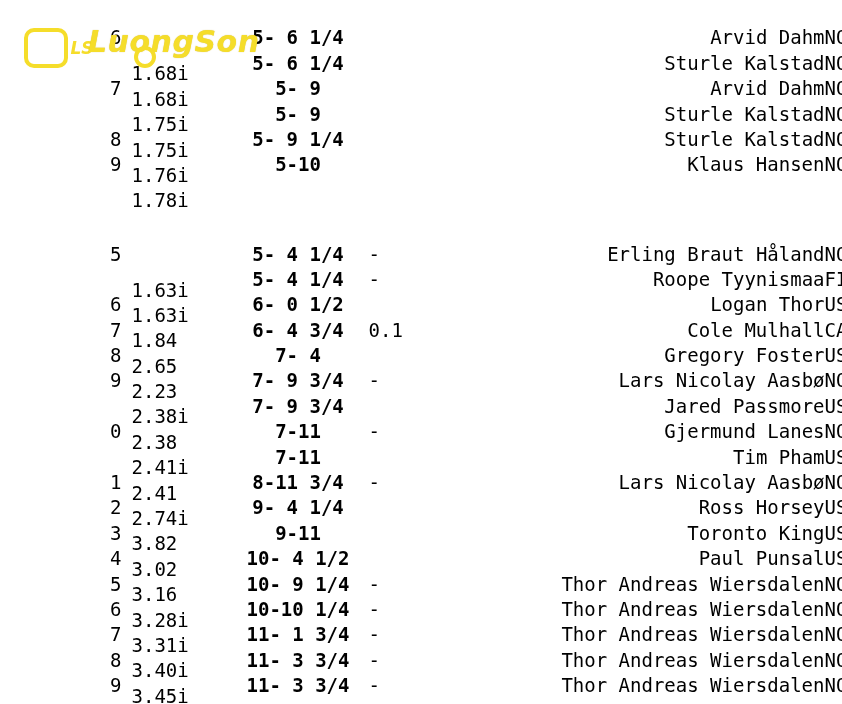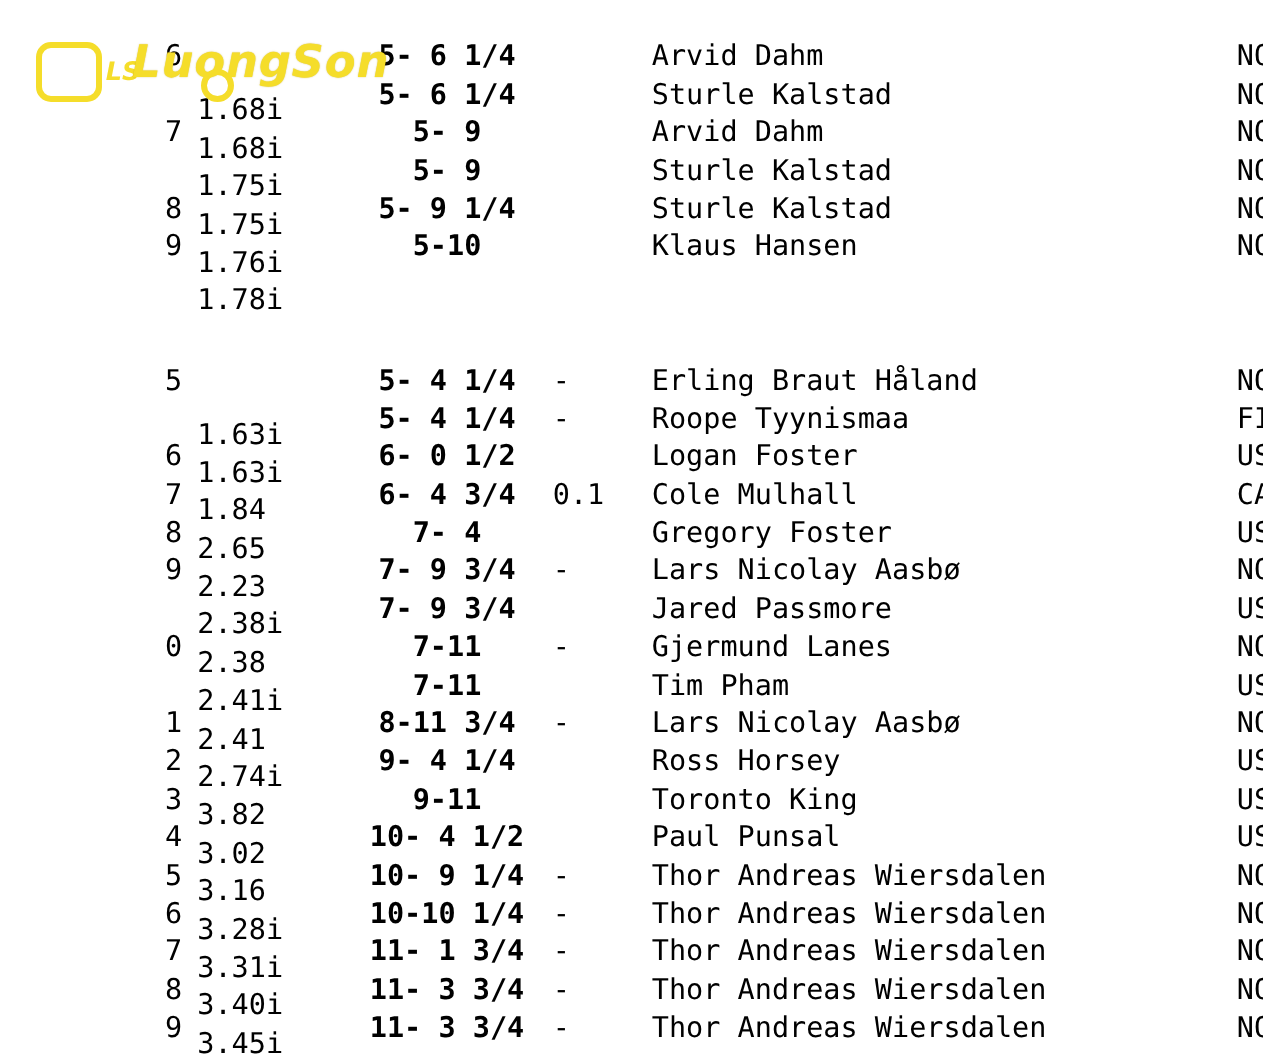--- a/index.html
+++ b/index.html
@@ -37,21 +37,21 @@
   }
   .row span {
     display: inline-block;
     white-space: pre;
     vertical-align: top;
   }
   .c-rank   { width: 30px;  text-align: right; }
   .c-mark   { width: 88px;  text-align: left;  padding-left: 10px; margin-top: 36px; }
   .c-imp    { width: 125px; text-align: center;  padding-left: 16px; font-weight: bold; }
   .c-wind   { width: 66px;  text-align: left;  padding-left: 8px; }
-  .c-name   { width: 390px; text-align: left;  }
+  .c-name   { width: 390px; text-align: right;  }
   .c-nat    { width: 54px;  text-align: left;  }
   .c-age    { width: 40px;  text-align: right; }
 
   .section-head {
     height: 25.4px;
     line-height: 25.4px;
     font-size: 19px;
     font-weight: bold;
     white-space: pre;
     color: #000000;
@@ -157,21 +157,21 @@
     <div class="half-blank"></div>
 
     <div>
       <div class="row">
         <span class="c-rank">5</span><span class="c-mark">1.63i</span><span class="c-imp">5- 4 1/4</span><span class="c-wind">-</span><span class="c-name">Erling Braut Håland</span><span class="c-nat">NOR</span>
       </div>
       <div class="row">
         <span class="c-rank"></span><span class="c-mark">1.63i</span><span class="c-imp">5- 4 1/4</span><span class="c-wind">-</span><span class="c-name">Roope Tyynismaa</span><span class="c-nat">FIN</span>
       </div>
       <div class="row">
-        <span class="c-rank">6</span><span class="c-mark">1.84</span><span class="c-imp">6- 0 1/2</span><span class="c-wind"></span><span class="c-name">Logan Foster</span><span class="c-nat">USA</span>
+        <span class="c-rank">6</span><span class="c-mark">1.84</span><span class="c-imp">6- 0 1/2</span><span class="c-wind"></span><span class="c-name">Logan Thor</span><span class="c-nat">USA</span>
       </div>
       <div class="row">
         <span class="c-rank">7</span><span class="c-mark">2.65</span><span class="c-imp">6- 4 3/4</span><span class="c-wind">0.1</span><span class="c-name">Cole Mulhall</span><span class="c-nat">CAN</span>
       </div>
       <div class="row">
         <span class="c-rank">8</span><span class="c-mark">2.23</span><span class="c-imp">7- 4</span><span class="c-wind"></span><span class="c-name">Gregory Foster</span><span class="c-nat">USA</span>
       </div>
       <div class="row">
         <span class="c-rank">9</span><span class="c-mark">2.38i</span><span class="c-imp">7- 9 3/4</span><span class="c-wind">-</span><span class="c-name">Lars Nicolay Aasbø</span><span class="c-nat">NOR</span>
       </div>

